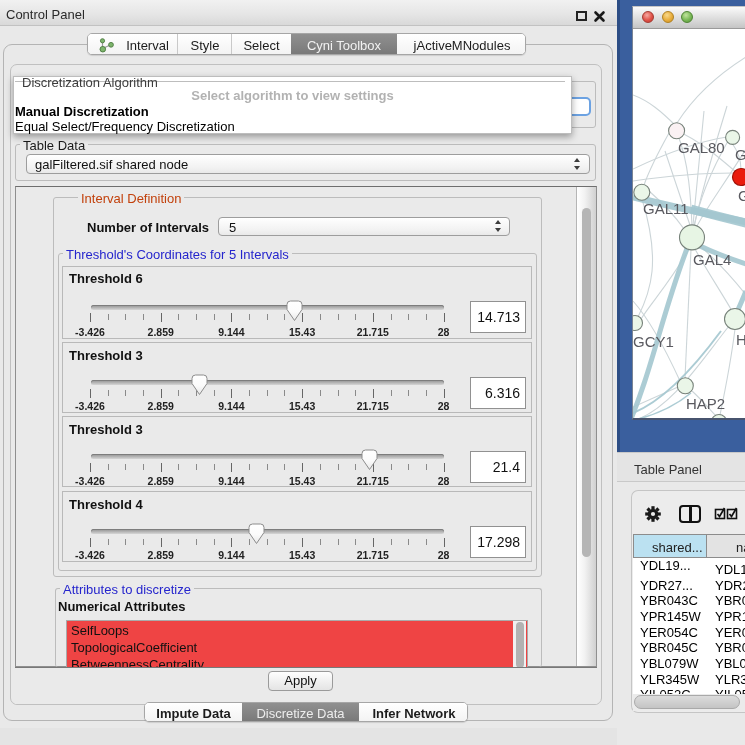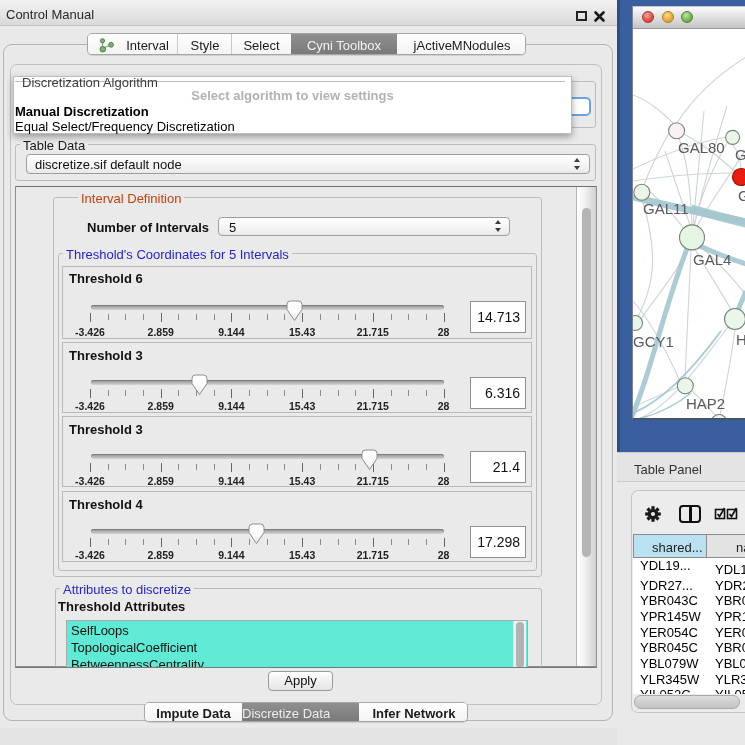--- a/index.html
+++ b/index.html
@@ -10,21 +10,21 @@
 .cb{position:absolute;border:1px solid #9d9d9d;border-radius:4px;background:linear-gradient(#ffffff,#f2f2f2 70%,#e9e9e9);font-size:13px;color:#111;white-space:nowrap}
 .tick{position:absolute;width:1px;background:#666}
 .tlab{position:absolute;font-size:10.5px;font-weight:bold;color:#222;white-space:nowrap;transform:translateX(-50%)}
 .vfield{position:absolute;width:56px;height:32px;background:#fff;border:1px solid #919191;font-size:14px;color:#111;text-align:right;line-height:30px;padding-right:5px}
 .bt{position:absolute;font-size:13px;font-weight:bold;color:#111;white-space:nowrap}
 .arrup{position:absolute;width:0;height:0;border-left:3.5px solid transparent;border-right:3.5px solid transparent;border-bottom:4.5px solid #3d3d3d}
 .arrdn{position:absolute;width:0;height:0;border-left:3.5px solid transparent;border-right:3.5px solid transparent;border-top:4.5px solid #3d3d3d}
 </style></head><body>
 
 <div class="ab" style="left:0;top:0;width:617px;height:26px;background:linear-gradient(#f1f1f1,#e6e6e6 55%,#d9d9d9);border-bottom:1px solid #c2c2c2"></div>
-<div class="ab" style="left:6px;top:7px;font-size:13px;color:#2a2a2a">Control Manual</div>
+<div class="ab" style="left:6px;top:7px;font-size:13px;color:#2a2a2a">Control Panel</div>
 <div class="ab" style="left:576px;top:11px;width:11px;height:10px;border:2px solid #222"></div>
 <svg class="ab" style="left:593px;top:10px" width="13" height="13">
     <path d="M2.5 2.5 L10.5 10.5 M10.5 2.5 L2.5 10.5" stroke="#1a1a1a" stroke-width="2.6" stroke-linecap="round"></path>
   </svg>
 <div class="ab" style="left:0;top:27px;width:617px;height:718px;background:#e9e9e9"></div>
 <div class="ab" style="left:3px;top:44px;width:610px;height:677px;border:1px solid #b4b4b4;border-radius:9px"></div>
 
 <div class="ab" style="left:87px;top:33px;width:439px;height:22px;background:#fff;border:1px solid #a6a6a6;border-radius:5px;overflow:hidden;box-shadow:0 1px 1px rgba(0,0,0,0.12)">
  <div class="ab" style="left:0;top:0;width:90px;height:22px;border-right:1px solid #c9c9c9;background:linear-gradient(#ffffff,#f2f2f2)"></div>
  <div class="ab" style="left:90px;top:0;width:54px;height:22px;border-right:1px solid #c9c9c9;background:linear-gradient(#ffffff,#f2f2f2)"></div>
@@ -42,21 +42,21 @@
  <div class="ab" style="left:144px;top:4px;width:59px;text-align:center;font-size:13px;color:#1c1c1c">Select</div>
  <div class="ab" style="left:203px;top:4px;width:106px;text-align:center;font-size:13px;color:#f2f2f2">Cyni Toolbox</div>
  <div class="ab" style="left:309px;top:4px;width:130px;text-align:center;font-size:13px;color:#1c1c1c">jActiveMNodules</div>
 </div>
 <div class="ab" style="left:10px;top:64px;width:592px;height:641px;background:#eaeaea;border:1px solid #c0c0c0;border-radius:7px"></div>
 <div class="grp" style="left:15px;top:81px;width:581px;height:47px"></div>
 <div class="ab" style="left:27px;top:97px;width:564px;height:19px;border:2.5px solid #6ca2e2;border-radius:5px;background:#fff"></div>
 <div class="grp" style="left:15px;top:144px;width:581px;height:37px"></div>
 <div class="gt" style="left:20px;top:138px;color:#1a1a1a">Table Data</div>
 <div class="cb" style="left:26px;top:154px;width:564px;height:20px">
-    <span style="position:absolute;left:8px;top:2px">discretize.sif default node</span>
+    <span style="position:absolute;left:8px;top:2px">galFiltered.sif shared node</span>
   </div>
 <div class="arrup" style="left:574px;top:158px"></div>
 <div class="arrdn" style="left:574px;top:166px"></div>
 <div class="ab" style="left:15px;top:186px;width:582px;height:481px;border:1px solid #8f8f8f;border-top-color:#6e6e6e;background:#eaeaea;"></div>
 <div class="ab" style="left:576px;top:187px;width:20px;height:479px;background:linear-gradient(90deg,#ffffff,#f2f2f2 40%,#d0d0d0);border-left:1px solid #b5b5b5"></div>
 <div class="ab" style="left:582px;top:208px;width:9px;height:349px;background:#b5b5b5;border-radius:4.5px"></div>
 <div class="grp" style="left:53px;top:197px;width:489px;height:380px"></div>
 <div class="gt" style="left:78px;top:191px;color:#c2410c">Interval Definition</div>
 <div class="bt" style="left:87px;top:220px">Number of Intervals</div>
 <div class="cb" style="left:218px;top:217px;width:292px;height:19px">
@@ -225,35 +225,35 @@
         <stop offset="0" stop-color="#ffffff"></stop>
         <stop offset="0.55" stop-color="#fbfbfb"></stop>
         <stop offset="1" stop-color="#e8e8e8"></stop>
       </linearGradient>
     </defs>
 <path d="M1 4.5 Q1 1 4.5 1 L12.5 1 Q16 1 16 4.5 L16 9.5 L8.5 20.5 L1 9.5 Z" fill="url(#tg3)" stroke="#8c8c8c" stroke-width="1"></path>
   </svg>
 <div class="vfield" style="left:470px;top:525.5px">17.298</div>
 <div class="grp" style="left:55px;top:588px;width:487px;height:79px;border-bottom:none"></div>
 <div class="gt" style="left:60px;top:582px;color:#2525cd">Attributes to discretize</div>
-<div class="bt" style="left:58px;top:599px">Threshold Attributes</div>
-<div class="ab" style="left:66px;top:620px;width:462px;height:47px;background:#5eead4;border:1px solid #aaa;border-bottom:none;overflow:hidden">
+<div class="bt" style="left:58px;top:599px">Numerical Attributes</div>
+<div class="ab" style="left:66px;top:620px;width:462px;height:47px;background:#ef4444;border:1px solid #aaa;border-bottom:none;overflow:hidden">
 <div style="font-size:13px;color:#111;padding:2px 0 0 4px;line-height:16.8px">SelfLoops<br>TopologicalCoefficient<br>BetweennessCentrality</div>
 <div class="ab" style="right:1px;top:0;width:13px;height:47px;background:#f0f0f0"></div>
 <div class="ab" style="right:3px;top:1px;width:8px;height:46px;background:#b2b2b2;border-radius:4px"></div>
 </div>
 <div class="ab" style="left:15px;top:667px;width:582px;height:37px;background:#eaeaea;border-top:1px solid #787878"></div>
 <div class="ab" style="left:268px;top:671px;width:65px;height:20px;background:linear-gradient(#fefefe,#e4e4e4);border:1px solid #9a9a9a;border-radius:4px;text-align:center;font-size:13px;line-height:18px;color:#111">Apply</div>
 
 <div class="ab" style="left:144px;top:702px;width:324px;height:20px;background:#fff;border:1px solid #a6a6a6;border-radius:5px;overflow:hidden;box-shadow:0 1px 1px rgba(0,0,0,0.12)">
  <div class="ab" style="left:0;top:0;width:97px;height:20px;background:linear-gradient(#ffffff,#f2f2f2)"></div>
  <div class="ab" style="left:97px;top:0;width:117px;height:20px;background:linear-gradient(#909090,#777777)"></div>
  <div class="ab" style="left:214px;top:0;width:110px;height:20px;background:linear-gradient(#ffffff,#f2f2f2)"></div>
  <div class="ab" style="left:0;top:3px;width:97px;text-align:center;font-size:13px;font-weight:bold;color:#1c1c1c">Impute Data</div>
- <div class="ab" style="left:97px;top:3px;width:117px;font-size:13px;color:#ededed">Discretize Data</div>
+ <div class="ab" style="left:97px;top:3px;width:117px;text-align:center;font-size:13px;color:#ededed">Discretize Data</div>
  <div class="ab" style="left:214px;top:3px;width:110px;text-align:center;font-size:13px;font-weight:bold;color:#1c1c1c">Infer Network</div>
 </div>
 <div class="ab" style="left:0;top:728px;width:617px;height:17px;background:#e4e4e4"></div>
 
 <div class="ab" style="left:13px;top:76px;width:559px;height:58px;background:#fff;border:1px solid #bdbdbd;box-shadow:0 3px 7px rgba(0,0,0,0.35)"></div>
 <div class="ab" style="left:15px;top:81px;width:550px;height:1px;background:#bdbdbd"></div>
 <div class="ab" style="left:22px;top:75px;font-size:13px;color:#3c3c3c">Discretization Algorithm</div>
 <div class="ab" style="left:13px;top:88px;width:559px;text-align:center;font-size:13px;font-weight:bold;color:#b2b2b2">Select algorithm to view settings</div>
 <div class="ab" style="left:15px;top:104px;font-size:13px;font-weight:bold;color:#000">Manual Discretization</div>
 <div class="ab" style="left:15px;top:119px;font-size:13px;color:#000">Equal Select/Frequency Discretization</div>

